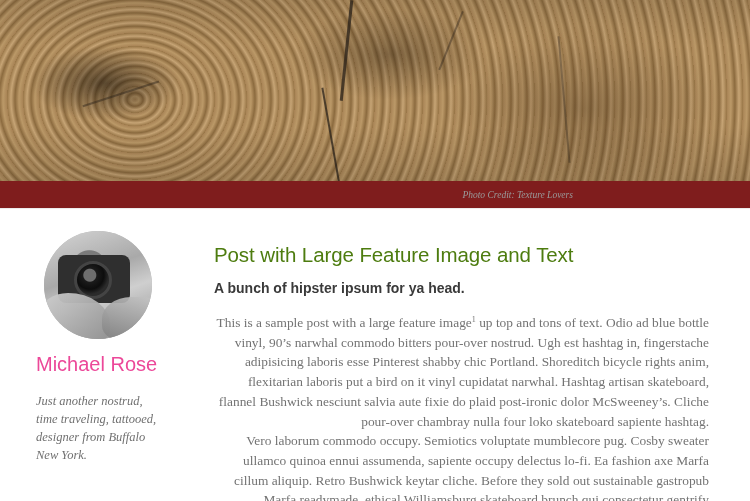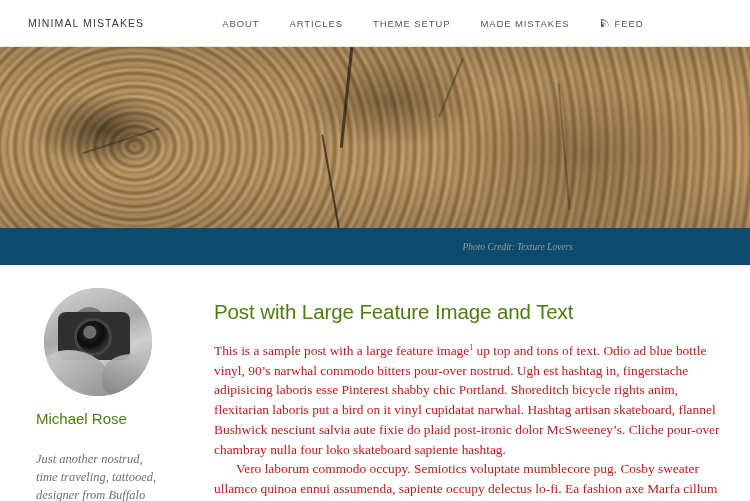--- a/index.html
+++ b/index.html
@@ -107,22 +107,22 @@
   .c2 { left: 44%; top: 48%; width: 2px; height: 55%; transform: rotate(-10deg); }
   .c3 { left: 16%; top: 30%; width: 2px; height: 44%; transform: rotate(72deg); opacity: .45;}
   .c4 { left: 75%; top: 20%; width: 2px; height: 70%; transform: rotate(-5deg); opacity: .35;}
   .c5 { left: 60%; top: 5%; width: 1.5px; height: 35%; transform: rotate(22deg); opacity: .4;}
   .hero-shadow {
     position: absolute; inset: 0;
     background: linear-gradient(to bottom, rgba(0,0,0,0.10), rgba(0,0,0,0) 25%, rgba(0,0,0,0) 70%, rgba(0,0,0,0.12));
   }
 
   .credit-bar {
-    height: 38px;
-    background: #0c4a6e;
+    height: 28px;
+    background: #7f1d1d;
     display: flex;
     align-items: center;
     justify-content: flex-end;
     padding-right: 177px;
     border-bottom: 1px solid #ececec;
     padding-left: 36px;
   }
   .credit-bar span {
     font-size: 9.5px;
     font-style: italic;
@@ -183,23 +183,23 @@
   .avatar .hand2 {
     position: absolute;
     right: -8px; bottom: -2px;
     width: 58px; height: 44px;
     background: linear-gradient(200deg, #c7c7c7, #7d7d7d);
     border-radius: 50% 30% 45% 35%;
     opacity: .9;
   }
   .author-name {
     font-family: "Liberation Sans", sans-serif;
-    font-size: 15px;
-    color: #4d7c0f;
-    margin: 14px 0 23px 0;
+    font-size: 20px;
+    color: #ec4899;
+    margin: 14px 0 16px 0;
     font-weight: 400;
   }
   .author-bio {
     font-size: 12.5px;
     font-style: italic;
     color: #707070;
     line-height: 1.45;
     margin: 0 0 14px 0;
     width: 128px;
   }
@@ -222,52 +222,35 @@
     font-family: "Liberation Sans", sans-serif;
     font-size: 14px;
     font-weight: 700;
     color: #3a3a3a;
     margin: 13px 0 0 0;
   }
   .post-body p {
     font-family: "Liberation Serif", serif;
     font-size: 13.4px;
     line-height: 1.47;
-    color: #b91c1c;
-    margin: 17px 0 0 0;
-    text-align: left;
+    color: #737373;
+    margin: 17px 13px 0 0;
+    text-align: right;
   }
   .post-body p + p {
     margin-top: 0;
     text-indent: 22px;
   }
   sup { font-size: 8px; vertical-align: super; }
 </style>
 </head>
 <body>
 
 <div class="page">
 
-  <div class="masthead">
-    <a class="site-title" href="#">MINIMAL MISTAKES</a>
-    <nav class="top-nav">
-      <a href="#">ABOUT</a>
-      <a href="#">ARTICLES</a>
-      <a href="#">THEME SETUP</a>
-      <a href="#">MADE MISTAKES</a>
-      <a href="#" class="feed-link">
-        <span class="rss-icon">
-          <i class="c"></i>
-            <i class="b"></i>
-            <i class="a"></i>
-        </span>
-        <span>FEED</span>
-      </a>
-    </nav>
-  </div>
 
   <div class="hero">
     <div class="hero-img"></div>
     <div class="hero-crack c1"></div>
     <div class="hero-crack c2"></div>
     <div class="hero-crack c3"></div>
     <div class="hero-crack c4"></div>
     <div class="hero-crack c5"></div>
     <div class="hero-shadow"></div>
   </div>
@@ -286,20 +269,21 @@
         <div class="hand"></div>
         <div class="hand2"></div>
       </div>
       <h3 class="author-name">Michael Rose</h3>
       <p class="author-bio">Just another nostrud, time traveling, tattooed, designer from Buffalo New York.</p>
 
     </aside>
 
     <article class="article">
       <h1 class="post-title">Post with Large Feature Image and Text</h1>
+      <h2 class="post-subtitle">A bunch of hipster ipsum for ya head.</h2>
       <div class="post-body">
         <p>
           <span>This is a sample post with a large feature image</span><sup>1</sup><span> up top and tons of text. Odio ad blue bottle vinyl, 90’s narwhal commodo bitters pour-over nostrud. Ugh est hashtag in, fingerstache adipisicing laboris esse Pinterest shabby chic Portland. Shoreditch bicycle rights anim, flexitarian laboris put a bird on it vinyl cupidatat narwhal. Hashtag artisan skateboard, flannel Bushwick nesciunt salvia aute fixie do plaid post-ironic dolor McSweeney’s. Cliche pour-over chambray nulla four loko skateboard sapiente hashtag.</span>
         </p>
         <p>Vero laborum commodo occupy. Semiotics voluptate mumblecore pug. Cosby sweater ullamco quinoa ennui assumenda, sapiente occupy delectus lo-fi. Ea fashion axe Marfa cillum aliquip. Retro Bushwick keytar cliche. Before they sold out sustainable gastropub Marfa readymade, ethical Williamsburg skateboard brunch qui consectetur gentrify semiotics. Mustache cillum irony, fingerstache magna pour-over</p>
       </div>
     </article>
 
   </div>
 </div>

